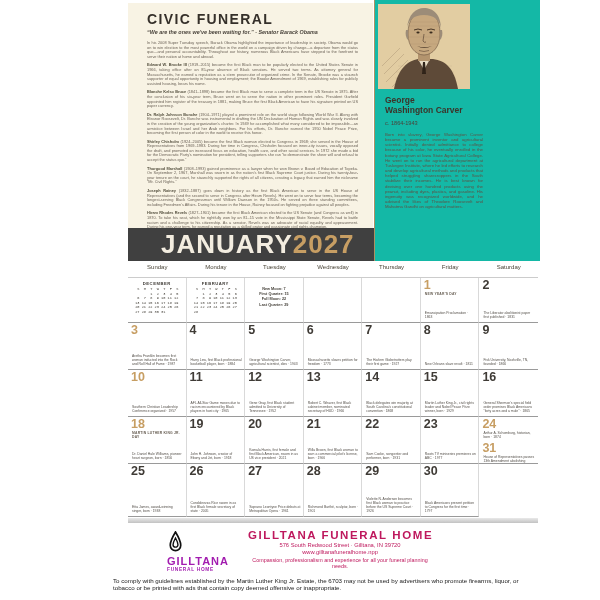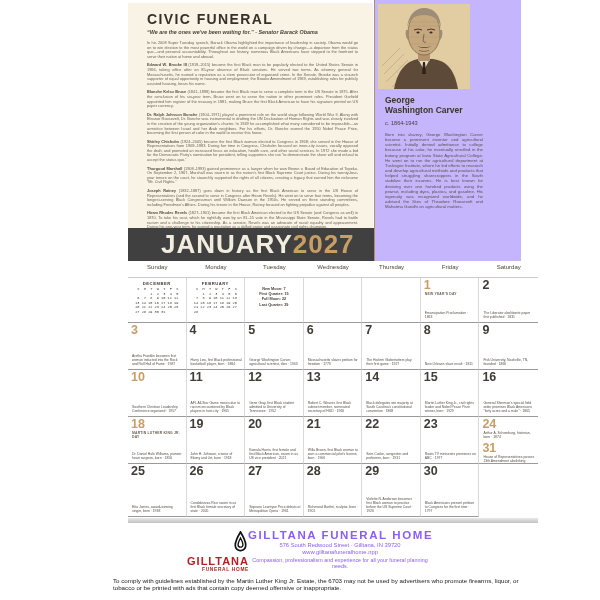--- a/index.html
+++ b/index.html
@@ -6,21 +6,21 @@
   body{width:600px;height:600px;position:relative;overflow:hidden;background:#ffffff;
        font-family:"Liberation Sans",sans-serif;}
   
   .civic{position:absolute;left:128px;top:3px;width:245px;height:225px;background:#f8f3e4;
          box-sizing:border-box;padding:8px 15px 6px 19px;overflow:hidden;}
   .civic h1{margin:0 0 2px 0;font-size:14px;letter-spacing:1.4px;color:#35302a;font-weight:bold;}
   .quote{font-size:5.4px;font-weight:bold;font-style:italic;color:#4a443c;margin:0 0 6px 0;}
   .civic p{margin:0 0 4px 0;font-size:3.9px;line-height:4.6px;color:#6b6257;text-align:justify;}
   .civic p b{color:#55503f;}
   
-  .sidebar{position:absolute;left:374px;top:0;width:147px;height:261px;background:#c4b5fd;
+  .sidebar{position:absolute;left:374px;top:0;width:166px;height:261px;background:#14b8a6;
            border-left:1px solid #ab9165;box-sizing:border-box;padding:4px 0 0 3px;}
   .portrait-box{width:92px;height:85px;background:#e2cda2;overflow:hidden;}
   .gwc-name{font-size:8.5px;font-weight:bold;color:#3c342a;line-height:9.5px;margin:7px 0 0 7px;}
   .gwc-dates{font-size:5.6px;color:#4a443c;margin:5px 0 6px 7px;}
   .bio{font-size:4.3px;line-height:5.15px;color:#5d5244;text-align:justify;width:98px;margin:0 0 0 7px;}
   
   .banner{position:absolute;left:128px;top:228px;width:246px;height:33px;background:#404040;
           line-height:33px;padding-left:33px;box-sizing:border-box;white-space:nowrap;}
   .banner .month{font-size:26px;font-weight:bold;letter-spacing:1px;color:#f3ede0;}
   .banner .year{font-size:26px;font-weight:bold;letter-spacing:1px;color:#c79e63;}
@@ -39,24 +39,24 @@
   .fact-inline{font-size:3.4px;line-height:3.9px;color:#55504a;margin:1px 3px 2px 4px;}
   .minical{text-align:center;padding-top:3px;}
   .mtitle{font-size:4.2px;font-weight:bold;letter-spacing:0.5px;color:#3f3b36;margin-bottom:1px;}
   .mgrid{display:inline-block;text-align:left;}
   .mrow{font-family:"Liberation Mono",monospace;font-size:3.6px;line-height:4.5px;white-space:pre;color:#45413a;}
   .moon{text-align:center;padding-top:9px;}
   .moon div{font-size:3.8px;line-height:5.2px;font-weight:bold;color:#45413a;}
   
   .ad-rule{position:absolute;left:128px;top:518px;width:410px;height:5px;
            background:linear-gradient(#e9e9e9,#c2c2c2);}
-  .ad-logo{position:absolute;left:167px;top:531px;width:82px;text-align:right;color:#b91c1c;}
+  .ad-logo{position:absolute;left:167px;top:531px;width:82px;text-align:left;color:#a21caf;}
   .logo-name{font-size:11px;font-weight:bold;letter-spacing:1px;line-height:11px;}
   .logo-sub{font-size:4.8px;font-weight:bold;letter-spacing:0.7px;}
-  .ad-text{position:absolute;left:248px;top:529px;width:184px;text-align:center;color:#8b5cf6;}
+  .ad-text{position:absolute;left:248px;top:529px;width:184px;text-align:center;color:#be185d;}
   .ad-name{font-size:11.5px;font-weight:bold;letter-spacing:1.6px;line-height:12px;white-space:nowrap;}
   .ad-addr{font-size:5.8px;margin-top:1px;}
   .ad-phone{font-size:12.5px;font-weight:bold;letter-spacing:0.4px;margin-top:1px;line-height:13px;}
   .ad-web{font-size:5.8px;margin-top:1px;}
   .ad-tag{font-size:5.4px;margin-top:2px;}
   
   .footer{position:absolute;left:113px;top:577px;width:410px;font-size:6.2px;line-height:7.2px;
           color:#1a1a1a;margin:0;}
 </style>
 </head>

